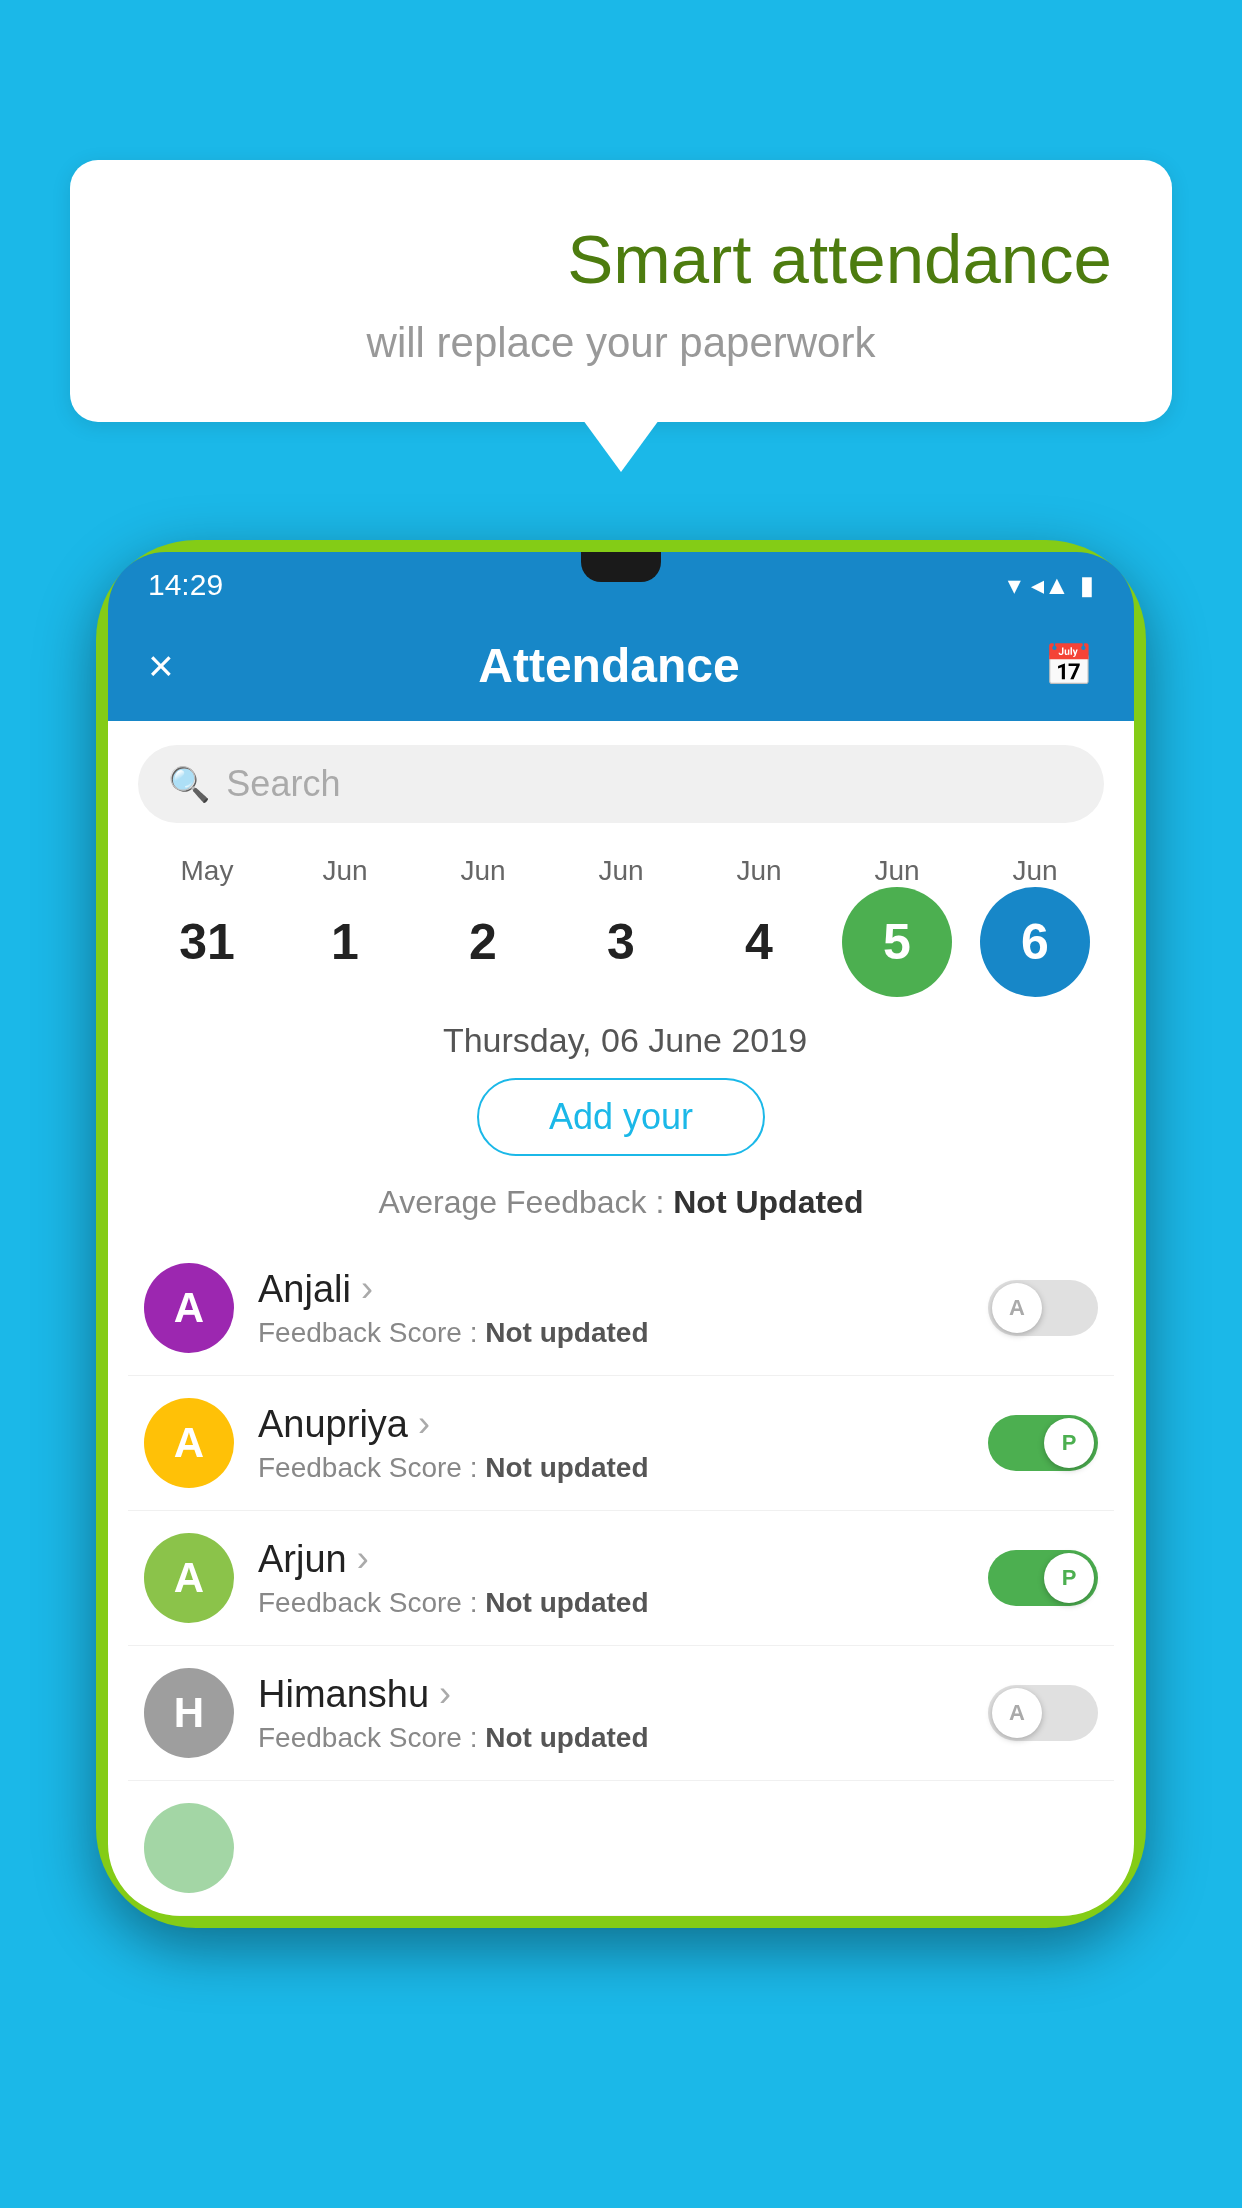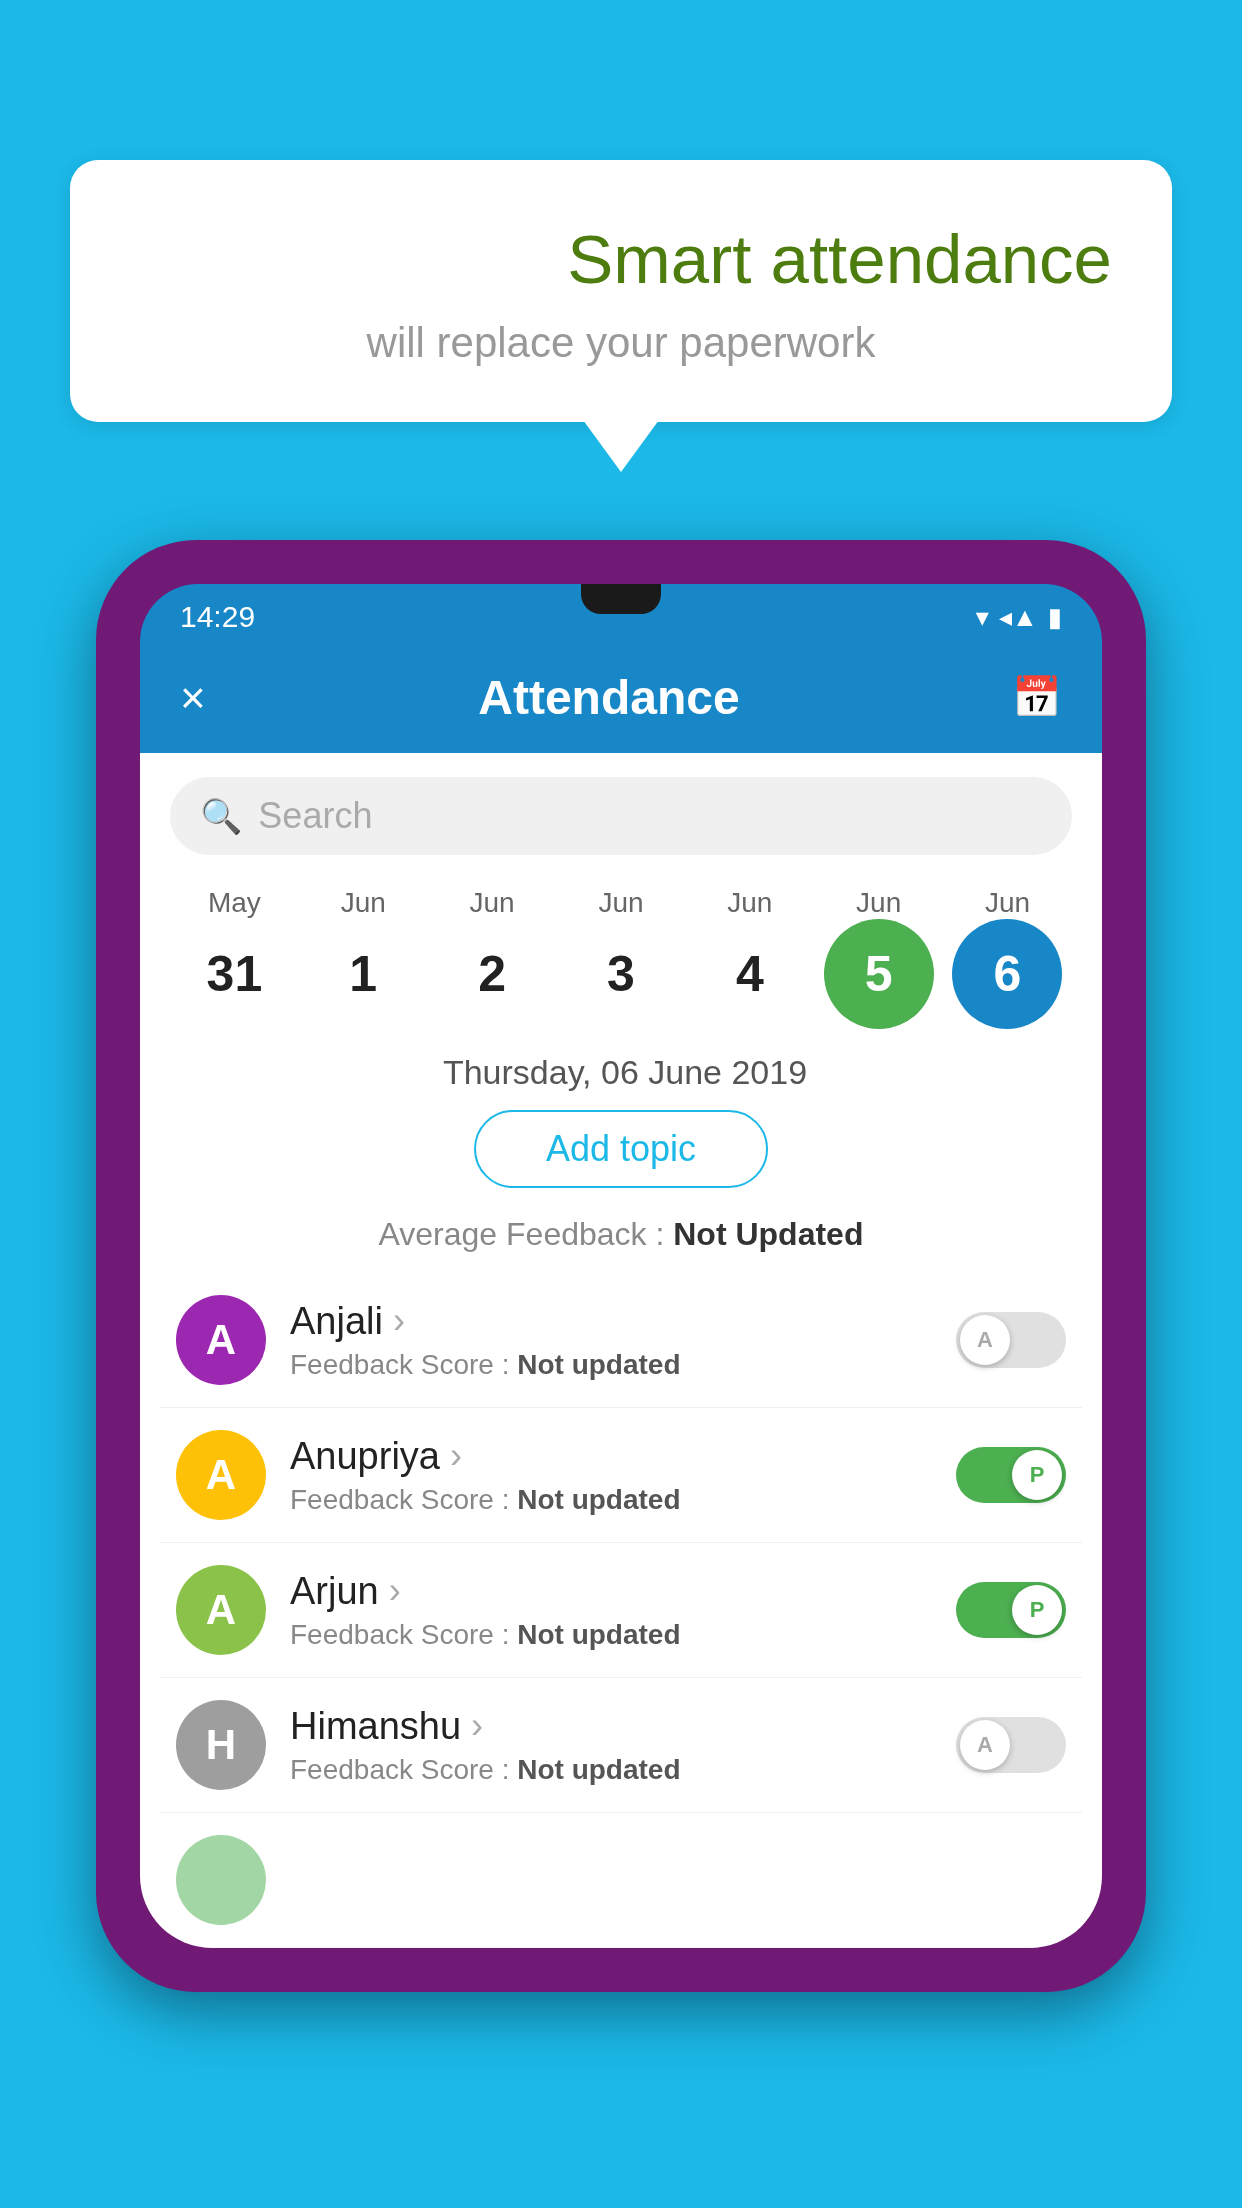--- a/index.html
+++ b/index.html
@@ -54,23 +54,23 @@
     .phone-wrapper {
       position: absolute;
       top: 540px;
       left: 50%;
       transform: translateX(-50%);
       width: 1050px;
     }
 
     
     .phone-shell {
-      background: #701a75;
+      background: #84cc16;
       border-radius: 100px;
-      padding: 44px;
+      padding: 12px;
       position: relative;
       box-shadow: 0 20px 60px rgba(0,0,0,0.4);
     }
 
     
     .phone-top-bar {
       display: flex;
       justify-content: space-between;
       align-items: center;
       padding: 16px 40px 8px;
@@ -366,21 +366,21 @@
           <div class="cal-date">2</div>
           <div class="cal-date">3</div>
           <div class="cal-date">4</div>
           <div class="cal-date today">5</div>
           <div class="cal-date selected">6</div>
         </div>
       </div>
 
       <div class="date-display">Thursday, 06 June 2019</div>
 
-      <button class="add-topic-btn">Add topic</button>
+      <button class="add-topic-btn">Add your</button>
 
       <div class="avg-feedback">
         <span>Average Feedback :</span>
         <strong>Not Updated</strong>
       </div>
 
       <div class="student-list">
 
         <div class="student-item">
           <div class="student-avatar" style="background-color:#9C27B0">A</div>

